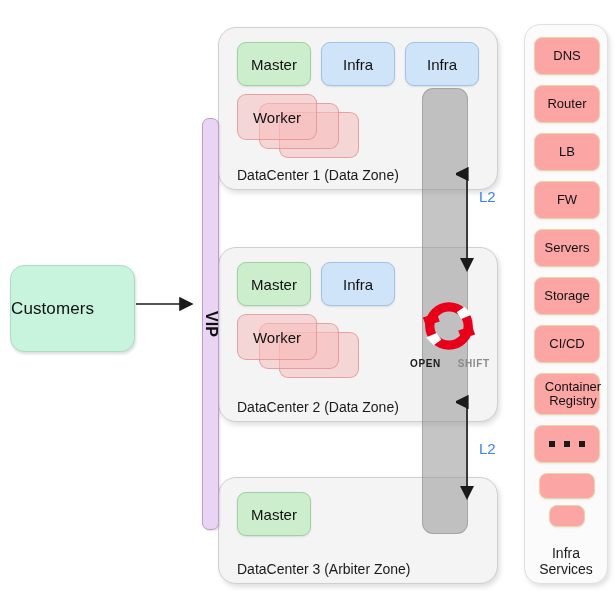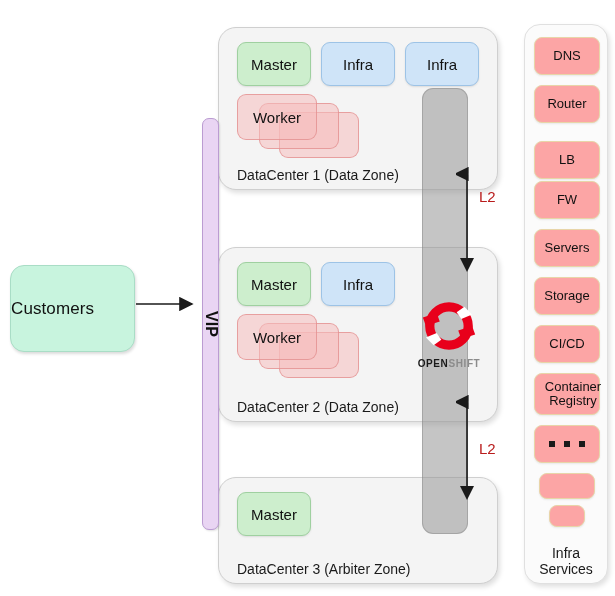--- a/index.html
+++ b/index.html
@@ -184,35 +184,35 @@
     z-index: 7;
     text-align: center;
   }
   #openshift-wordmark {
     font-size: 10px;
     font-weight: 700;
     letter-spacing: .6px;
     margin-top: -2px;
   }
   #openshift-wordmark .open { color: #1a1a1a; }
-  #openshift-wordmark .shift { color: #8b8b8b; }
+  #openshift-wordmark .shift { color: #8b8b8b; padding-left: 17px; }
 
   
   .l2-arrow {
     position: absolute;
     width: 22px;
     z-index: 9;
   }
   #l2-arrow-top { left: 456px; top: 164px; height: 108px; }
   #l2-arrow-bottom { left: 456px; top: 392px; height: 108px; }
 
   .l2-label {
     position: absolute;
     font-size: 15px;
-    color: #b91c1c;
+    color: #3b82f6;
     z-index: 9;
   }
   #l2-label-top { left: 479px; top: 188px; }
   #l2-label-bottom { left: 479px; top: 440px; }
 
   
   #infra-panel {
     position: absolute;
     left: 524px;
     top: 24px;
@@ -373,21 +373,21 @@
   </svg>
   <div class="l2-label" id="l2-label-bottom">L2</div>
 
   <div id="infra-panel">
     <div class="infra-item" style="top:12px;height:38px;">
         <span>DNS</span>
       </div>
     <div class="infra-item" style="top:60px;height:38px;">
         <span>Router</span>
       </div>
-    <div class="infra-item" style="top:116px;height:38px;">
+    <div class="infra-item" style="top:108px;height:38px;">
         <span>LB</span>
       </div>
     <div class="infra-item" style="top:204px;height:38px;">
         <span>Servers</span>
       </div>
     <div class="infra-item" style="top:156px;height:38px;">
         <span>FW</span>
       </div>
     <div class="infra-item" style="top:252px;height:38px;">
         <span>Storage</span>

